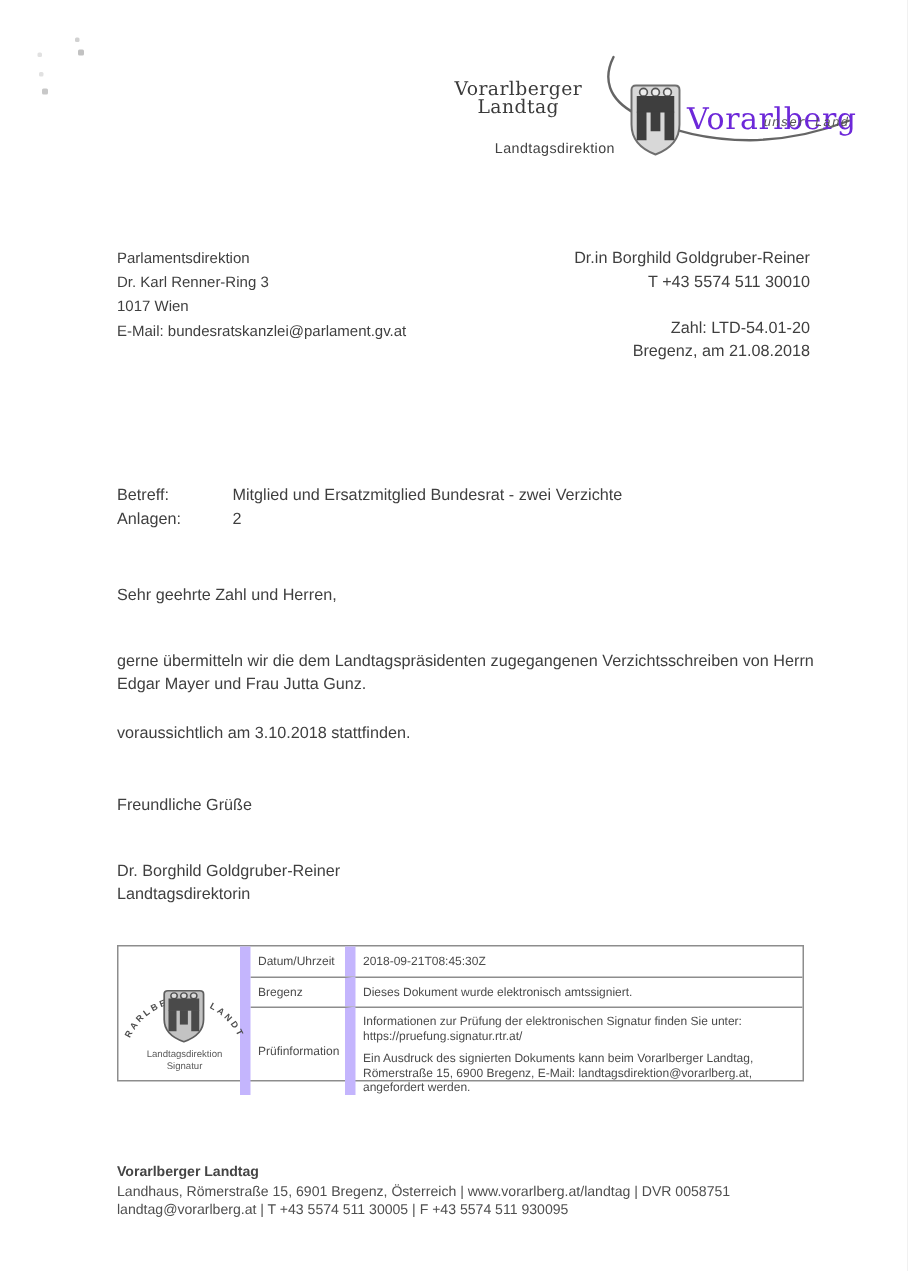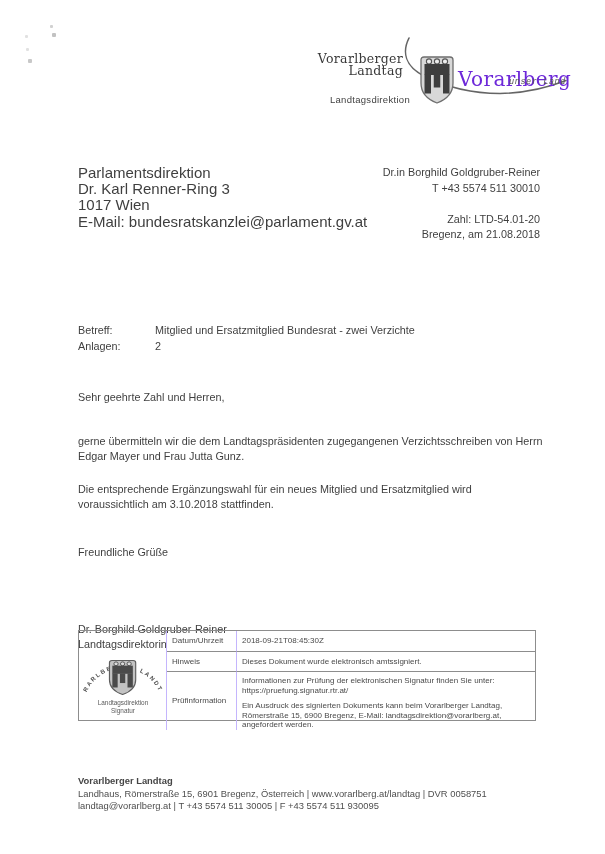--- a/index.html
+++ b/index.html
@@ -7,67 +7,67 @@
     position:relative;width:605px;height:854px;background:#ffffff;
     font-family:"Liberation Sans",sans-serif;color:#3f3f3f;overflow:hidden;
     margin:0 auto;
   }
   .abs{position:absolute;}
   
   .speck{position:absolute;background:#9a9a9a;border-radius:1px;opacity:.45;}
 
   
   .wordmark{
-    left:288px;top:53px;width:115px;text-align:right;
+    left:288px;top:53px;width:115px;text-align:center;
     font-family:"DejaVu Serif",serif;font-size:12.5px;line-height:12px;
     color:#3a3a3a;letter-spacing:.3px;
   }
   .department{
     left:288px;top:94px;width:122px;text-align:right;
     font-size:9.5px;color:#424242;letter-spacing:.3px;
   }
   .brand-name{
     left:458px;top:55px;
     font-family:"DejaVu Serif",serif;font-size:20px;color:#6d28d9;letter-spacing:.4px;margin-top:12px;
   }
   .brand-tagline{
     left:509px;top:77px;
     font-family:Liberation Mono, monospace;font-style:italic;font-size:8.5px;color:#555;
     letter-spacing:.6px;
   }
   .logo-svg{left:388px;top:36px;}
 
   
-  .recipient{left:78px;top:165px;font-size:15px;line-height:16.2px;}
+  .recipient{left:78px;top:165px;font-size:10px;line-height:16.2px;}
   .contact{left:320px;top:165px;width:220px;text-align:right;font-size:10.8px;line-height:15.6px;}
   .contact .gap{height:15.6px;}
 
   
   .subject{left:78px;top:323px;font-size:10.8px;line-height:15.8px;}
   .subject-row{display:flex;}
   .subject-label{width:77px;}
 
   
   .body-text{left:78px;top:390px;font-size:10.8px;line-height:15px;}
   .body-text div{white-space:nowrap;}
   .p1{margin-top:29px;}
   .p2{margin-top:18px;}
   .closing{margin-top:32.5px;}
-  .signer{margin-top:62px;}
+  .signer{margin-top:29px;}
 
   
   .sig-table{
     left:78px;top:630px;width:458px;height:91px;
     border:1px solid #8d8d8d;display:grid;
     grid-template-columns:88px 70px 1fr;grid-template-rows:20px 20px 1fr;
     font-size:8px;color:#4a4a4a;box-sizing:border-box;
   }
   .sig-cell{box-sizing:border-box;padding:5px 4px 0 5px;line-height:9.5px;}
   .bt{border-top:1px solid #8d8d8d;}
-  .br{border-right:1px solid #c4b5fd;}
+  .br{border-right:7px solid #c4b5fd;}
   .stamp-cell{grid-row:1/4;position:relative;padding:0;}
   .label-mid{display:flex;align-items:center;padding-top:0;}
   .pruef-p2{margin-top:6px;}
 
   
   .footer{left:78px;top:775px;font-size:9.4px;line-height:12.2px;color:#4e4e4e;}
   .footer .org{font-weight:bold;color:#454545;margin-bottom:1px;}
 </style>
 </head>
 <body>
@@ -131,21 +131,20 @@
     </div>
   </div>
 
   <div class="abs body-text">
     <div>Sehr geehrte Zahl und Herren,</div>
     <div class="p1">
       <div>gerne übermitteln wir die dem Landtagspräsidenten zugegangenen Verzichtsschreiben von Herrn</div>
       <div>Edgar Mayer und Frau Jutta Gunz.</div>
     </div>
     <div class="p2">
-      <div>Die entsprechende Ergänzungswahl für ein neues Mitglied und Ersatzmitglied wird</div>
       <div>voraussichtlich am 3.10.2018 stattfinden.</div>
     </div>
     <div class="closing">Freundliche Grüße</div>
     <div class="signer">
       <div>Dr. Borghild Goldgruber-Reiner</div>
       <div>Landtagsdirektorin</div>
     </div>
   </div>
 
   <div class="abs sig-table">
@@ -169,21 +168,21 @@
           <rect x="25" y="19.5" width="6.5" height="19" fill="#4a4a4a"></rect>
         </g>
         <text x="43" y="72.5" text-anchor="middle" font-size="6.4" fill="#5a5a5a" font-family="Liberation Sans, sans-serif">Landtagsdirektion</text>
         <text x="43" y="80.5" text-anchor="middle" font-size="6.4" fill="#5a5a5a" font-family="Liberation Sans, sans-serif">Signatur</text>
       </svg>
     </div>
 
     <div class="sig-cell br">Datum/Uhrzeit</div>
     <div class="sig-cell">2018-09-21T08:45:30Z</div>
 
-    <div class="sig-cell bt br">Hinweis</div>
+    <div class="sig-cell bt br">Bregenz</div>
     <div class="sig-cell bt">Dieses Dokument wurde elektronisch amtssigniert.</div>
 
     <div class="sig-cell bt br label-mid">Prüfinformation</div>
     <div class="sig-cell bt" style="padding-top:4px;">
       <div>Informationen zur Prüfung der elektronischen Signatur finden Sie unter:</div>
       <div>https://pruefung.signatur.rtr.at/</div>
       <div class="pruef-p2">Ein Ausdruck des signierten Dokuments kann beim Vorarlberger Landtag, Römerstraße 15, 6900 Bregenz, E-Mail: landtagsdirektion@vorarlberg.at, angefordert werden.</div>
     </div>
   </div>
 

